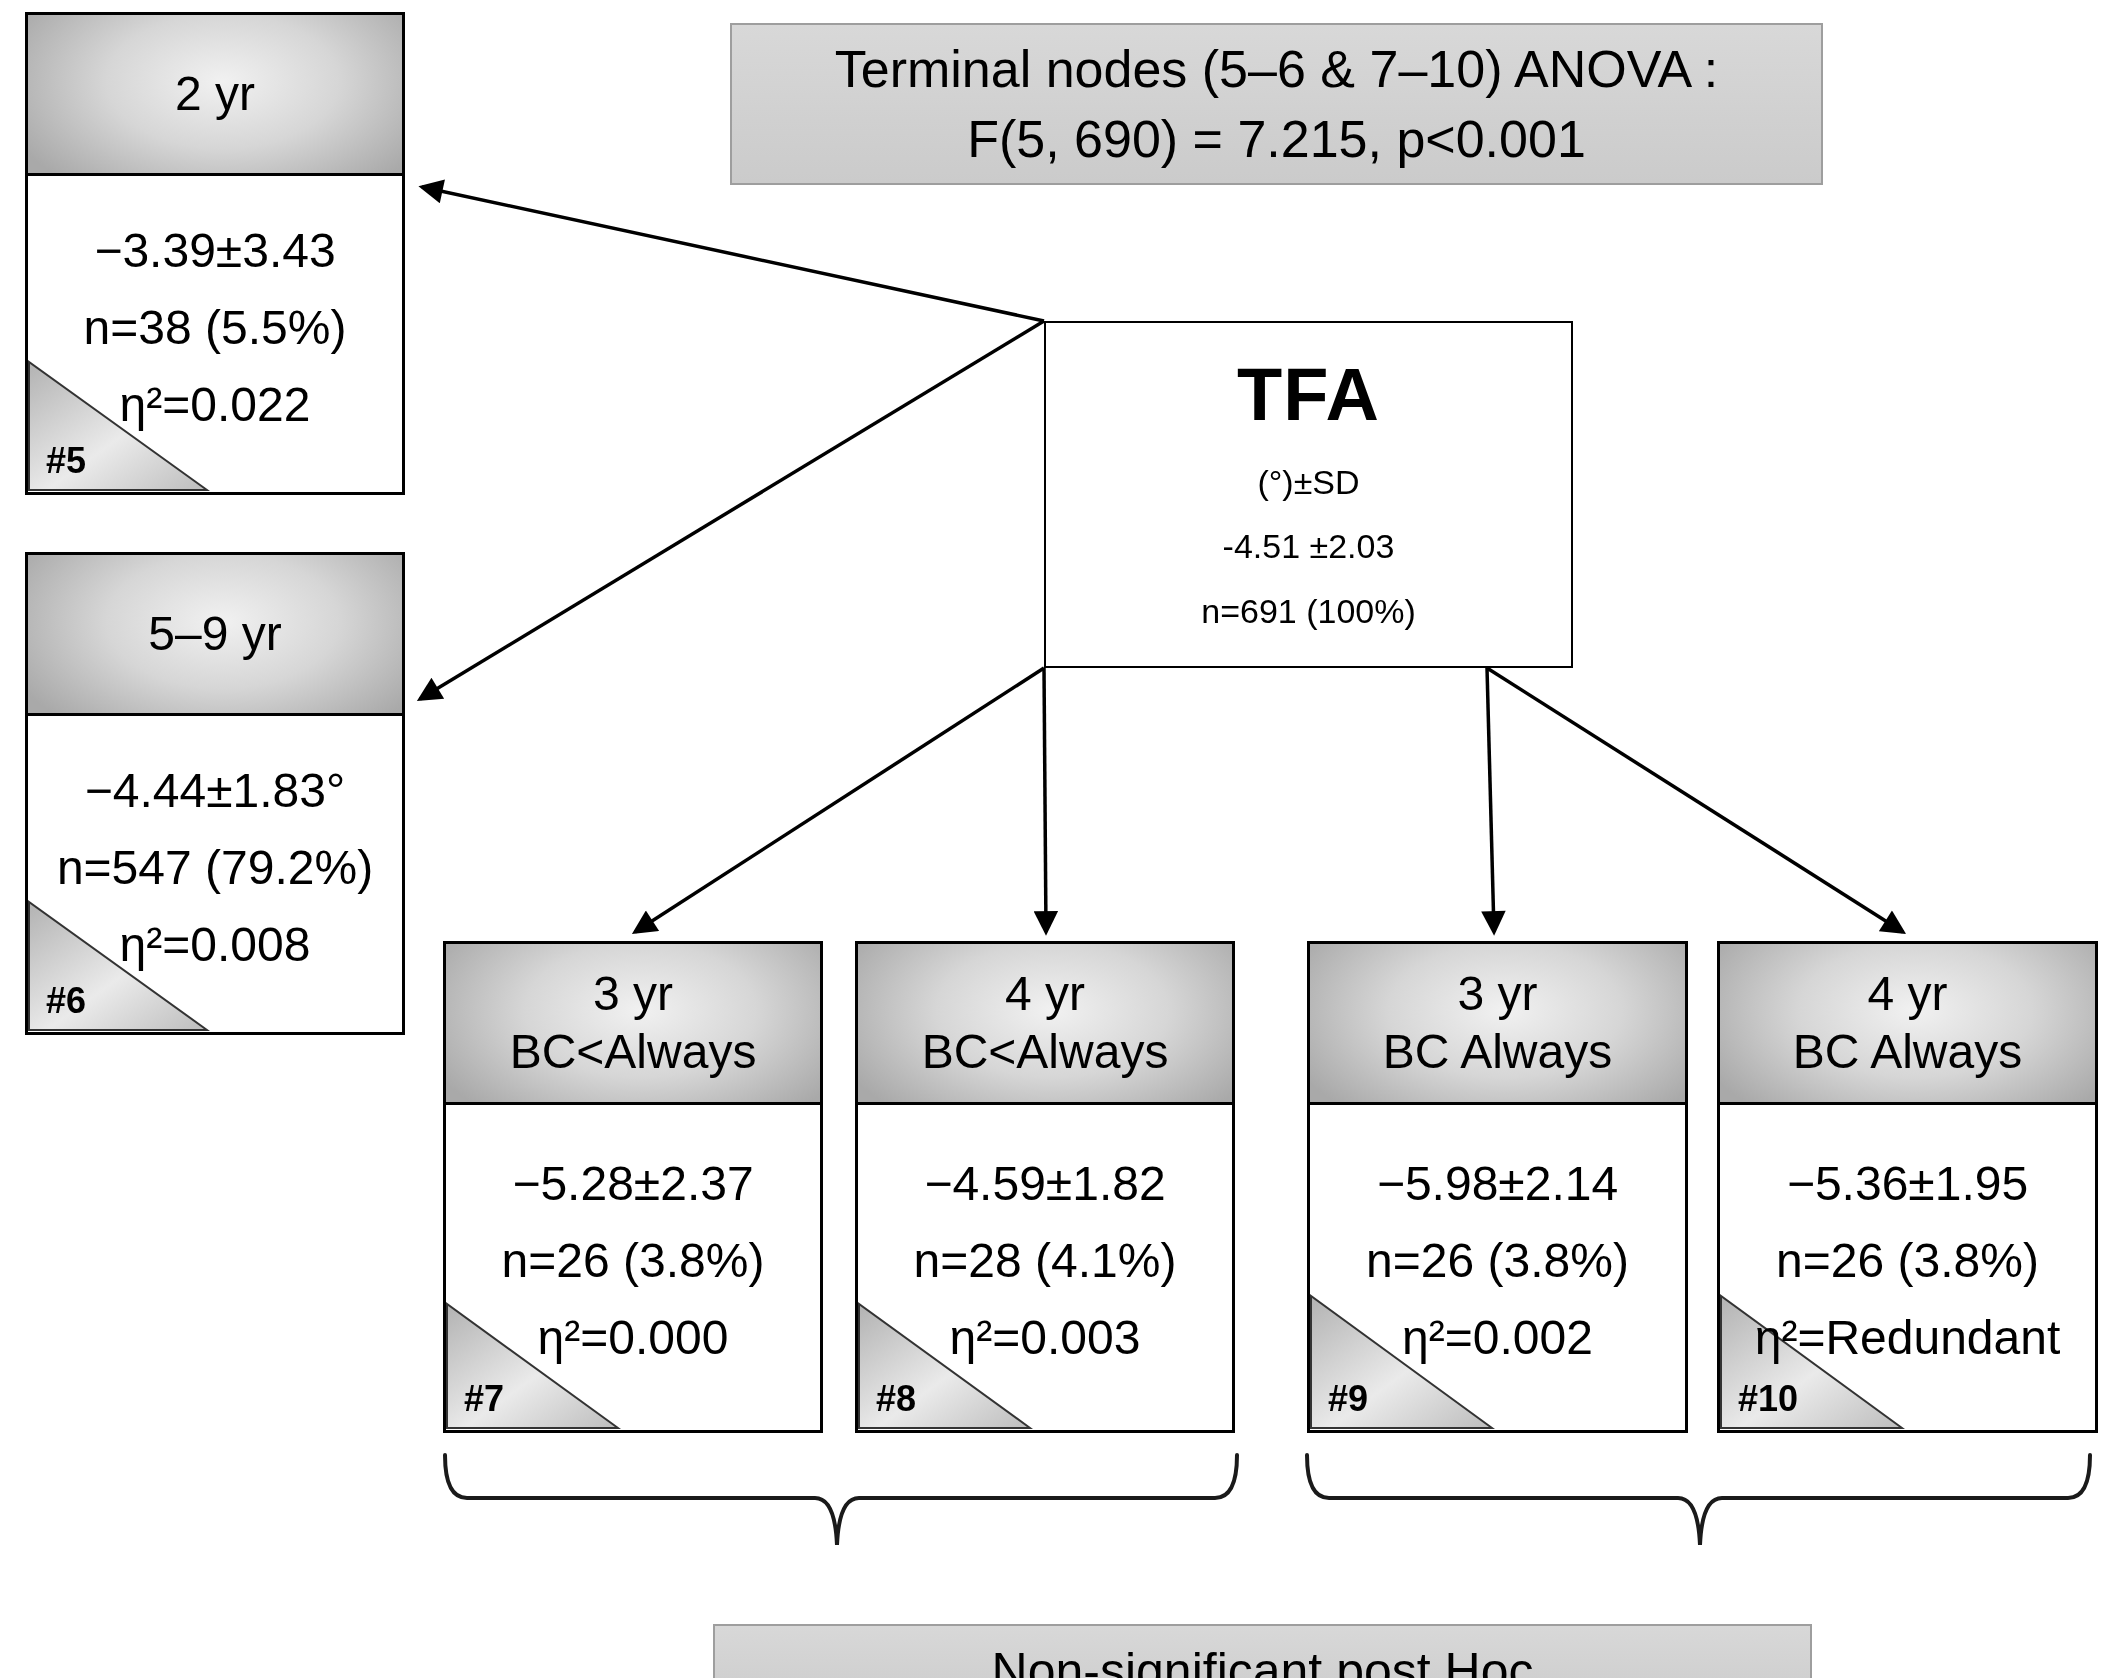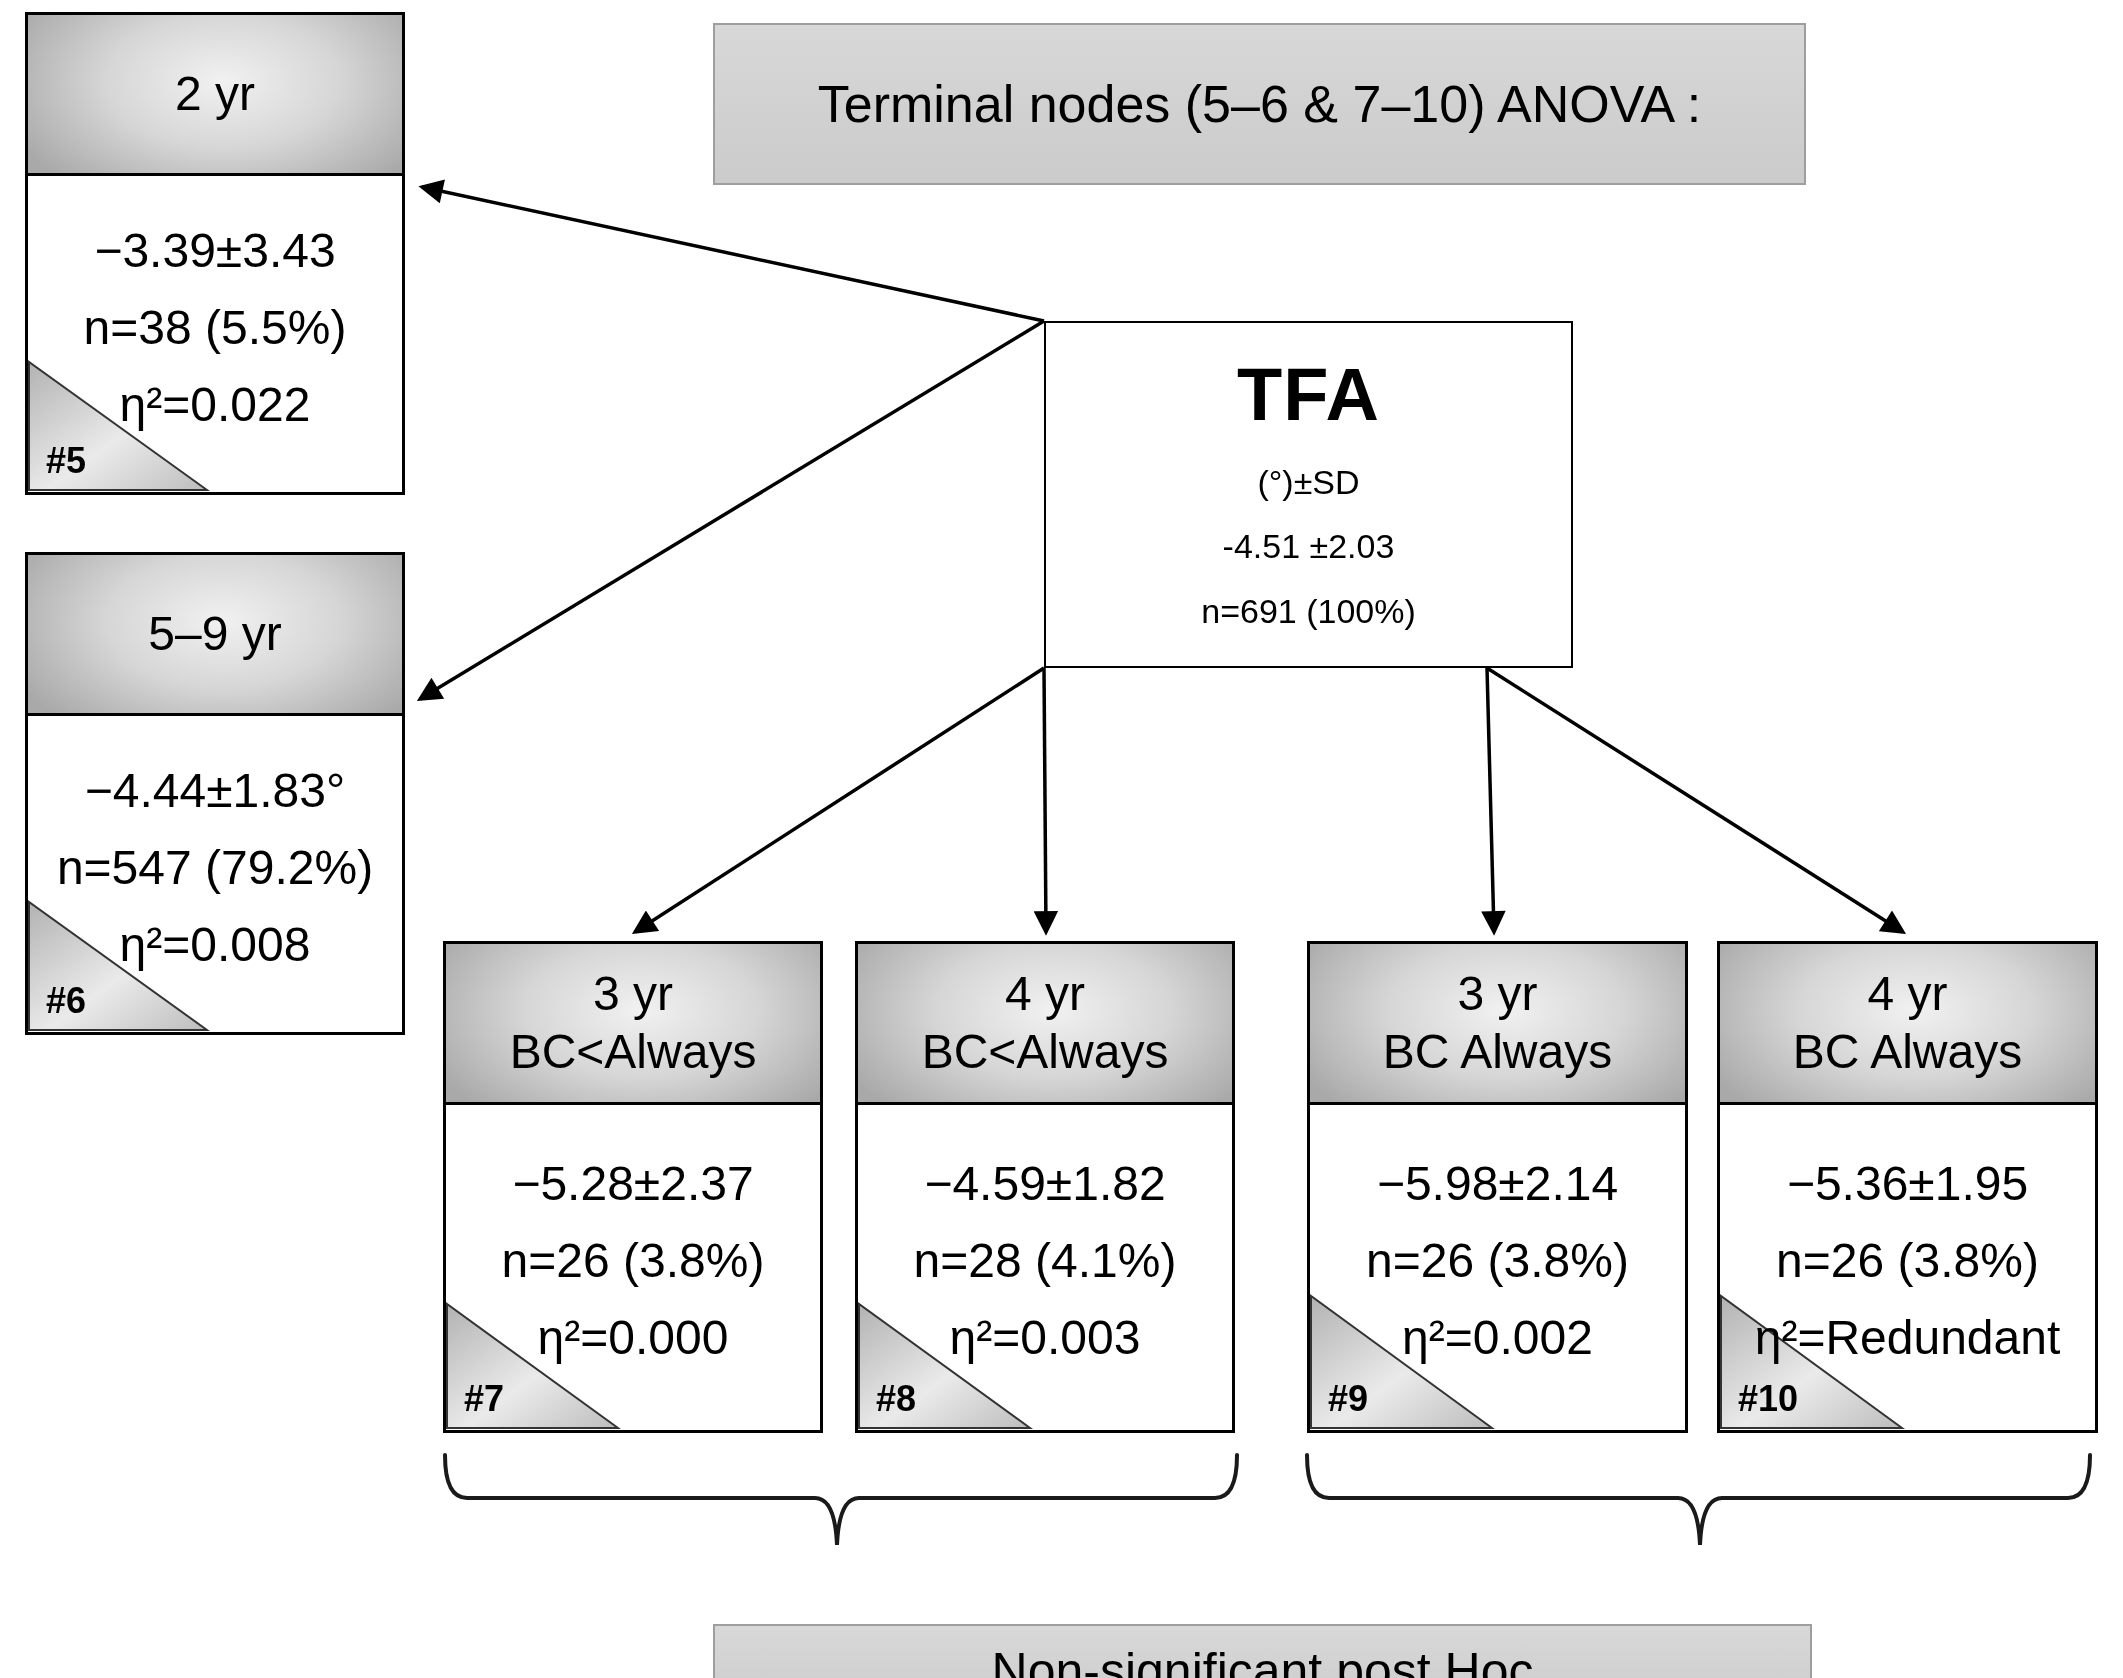--- a/index.html
+++ b/index.html
@@ -23,21 +23,21 @@
     position: absolute;
     background: linear-gradient(180deg, #d8d8d8 0%, #d0d0d0 60%, #cbcbcb 100%);
     border: 2px solid #9e9e9e;
     box-sizing: border-box;
     display: flex;
     flex-direction: column;
     align-items: center;
     justify-content: center;
     text-align: center;
   }
-  .anova { left: 713px; top: 23px; width: 1093px; height: 162px; font-size: 52px; line-height: 70px; }
+  .anova { left: 730px; top: 23px; width: 1093px; height: 162px; font-size: 52px; line-height: 70px; }
   .posthoc { left: 713px; top: 1576px; width: 1099px; height: 94px; font-size: 50px; margin-top: 48px; }
 
   
   .root-box {
     position: absolute;
     left: 1044px; top: 321px; width: 529px; height: 347px;
     background: #ffffff;
     border: 2px solid #000;
     box-sizing: border-box;
     display: flex;
@@ -127,20 +127,21 @@
     <line x1="1044" y1="668" x2="635" y2="932" stroke="#000" stroke-width="3.5" marker-end="url(#arrowHead)"></line>
     <line x1="1044" y1="668" x2="1046" y2="932" stroke="#000" stroke-width="3.5" marker-end="url(#arrowHead)"></line>
     <line x1="1487" y1="668" x2="1494" y2="932" stroke="#000" stroke-width="3.5" marker-end="url(#arrowHead)"></line>
     <line x1="1487" y1="668" x2="1903" y2="932" stroke="#000" stroke-width="3.5" marker-end="url(#arrowHead)"></line>
     <path d="M445,1455 Q445,1498 467,1498 L815,1498 Q835,1498 837,1545 Q839,1498 859,1498 L1215,1498 Q1237,1498 1237,1455" fill="none" stroke="#1a1a1a" stroke-width="4" stroke-linecap="round"></path>
     <path d="M1307,1455 Q1307,1498 1329,1498 L1678,1498 Q1698,1498 1700,1545 Q1702,1498 1722,1498 L2068,1498 Q2090,1498 2090,1455" fill="none" stroke="#1a1a1a" stroke-width="4" stroke-linecap="round"></path>
   </svg>
 
   <div class="gray-box anova">
     <div>Terminal nodes (5–6 &amp; 7–10) ANOVA :</div>
+    <div>F(5, 690) = 7.215, p&lt;0.001</div>
   </div>
 
   <div class="root-box">
     <div class="root-title">TFA</div>
     <div class="root-line">(°)±SD</div>
     <div class="root-line">-4.51 ±2.03</div>
     <div class="root-line">n=691 (100%)</div>
   </div>
 
   <div class="node n5">

